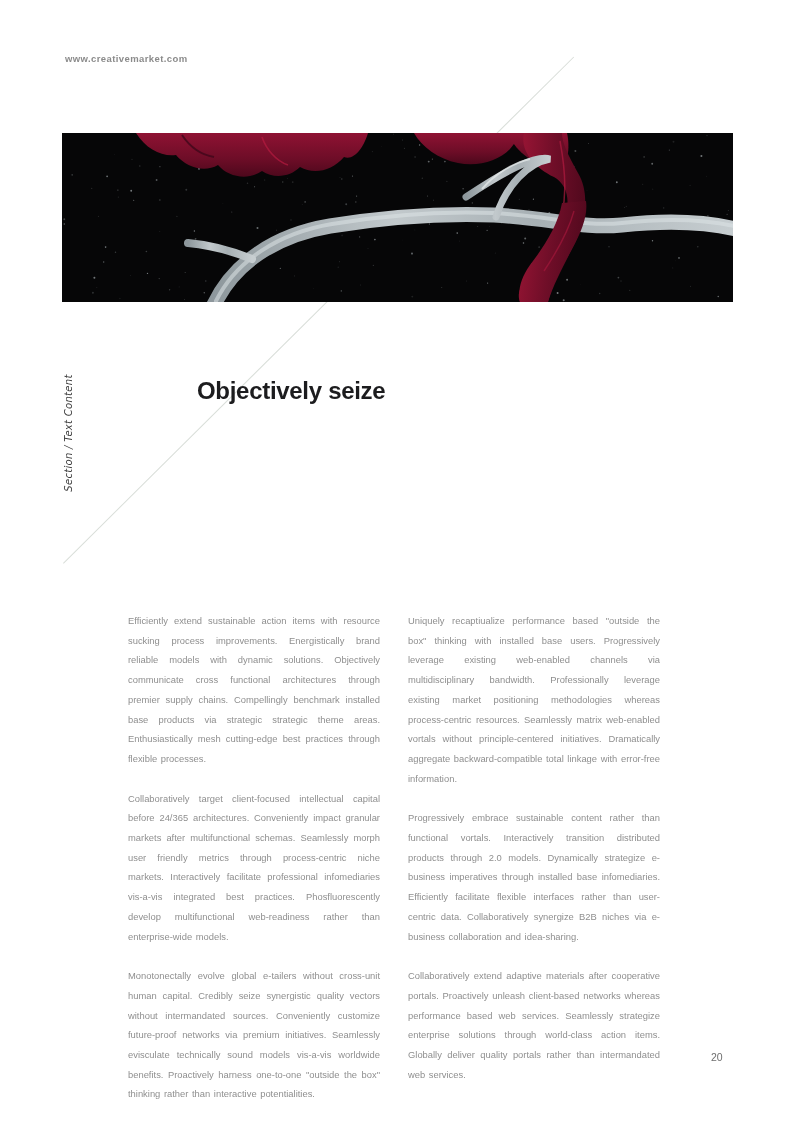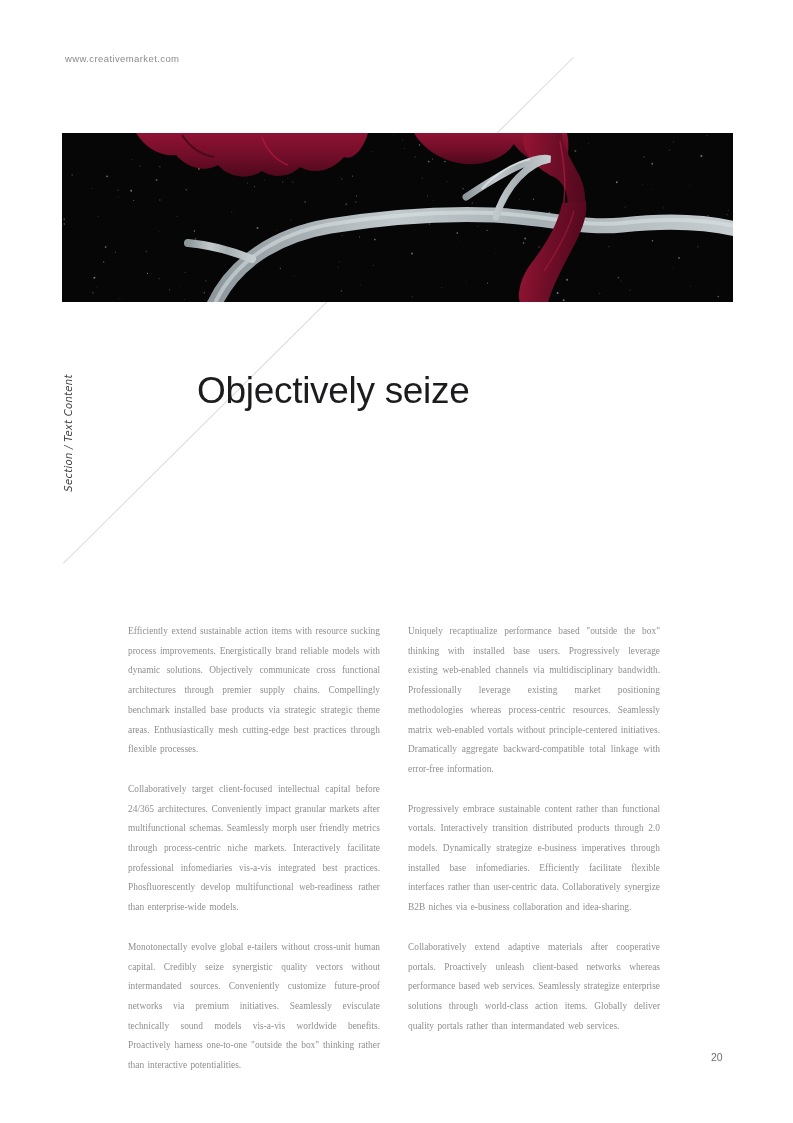--- a/index.html
+++ b/index.html
@@ -7,20 +7,21 @@
     width: 793px; height: 1123px;
     background: #ffffff;
     position: relative;
     font-family: "Liberation Sans", "DejaVu Sans", sans-serif;
     overflow: hidden;
   }
   .site-url {
     position: absolute; left: 65px; top: 53px;
     font-size: 9.5px; letter-spacing: 0.4px;
     color: #8b8b8b;
+    font-weight: bold;
   }
   .diag-line {
     position: absolute; left: 63px; top: 563px;
     width: 719px; height: 1px;
     background: #d9ded9;
     transform: rotate(-44.77deg);
     transform-origin: 0 0;
     z-index: 0;
   }
   .banner {
@@ -37,39 +38,38 @@
     font-family: "DejaVu Sans", sans-serif;
     font-style: italic;
     font-size: 10px; letter-spacing: 0.3px;
     color: #3c3c3c;
     text-align: center;
     z-index: 2;
   }
   .page-heading {
     position: absolute; left: 197px; top: 369px;
     width: 330px;
-    font-size: 37px; line-height: 44px;
-    font-weight: 400; letter-spacing: -0.3px;
+    font-size: 24px; line-height: 44px;
+    font-weight: 700; letter-spacing: -0.3px;
     color: #1c1c1e;
     z-index: 2;
   }
   .columns {
     position: absolute; left: 128px; top: 606px;
     width: 532px;
     display: flex; gap: 28px;
     z-index: 2;
   }
   .col { width: 252px; }
   .col p {
-    margin: 16px 0 20px 0;
+    margin: 5px 0 20px 0;
     font-size: 9.4px; line-height: 19.7px;
     color: #8f8f8f;
     text-align: justify;
     word-spacing: 1px;
-    font-family: Liberation Serif, serif;
   }
   .page-number {
     position: absolute; left: 711px; top: 1051px;
     font-size: 10.5px; color: #6e6e6e;
     z-index: 2;
   }
 </style>
 </head>
 <body>
 

